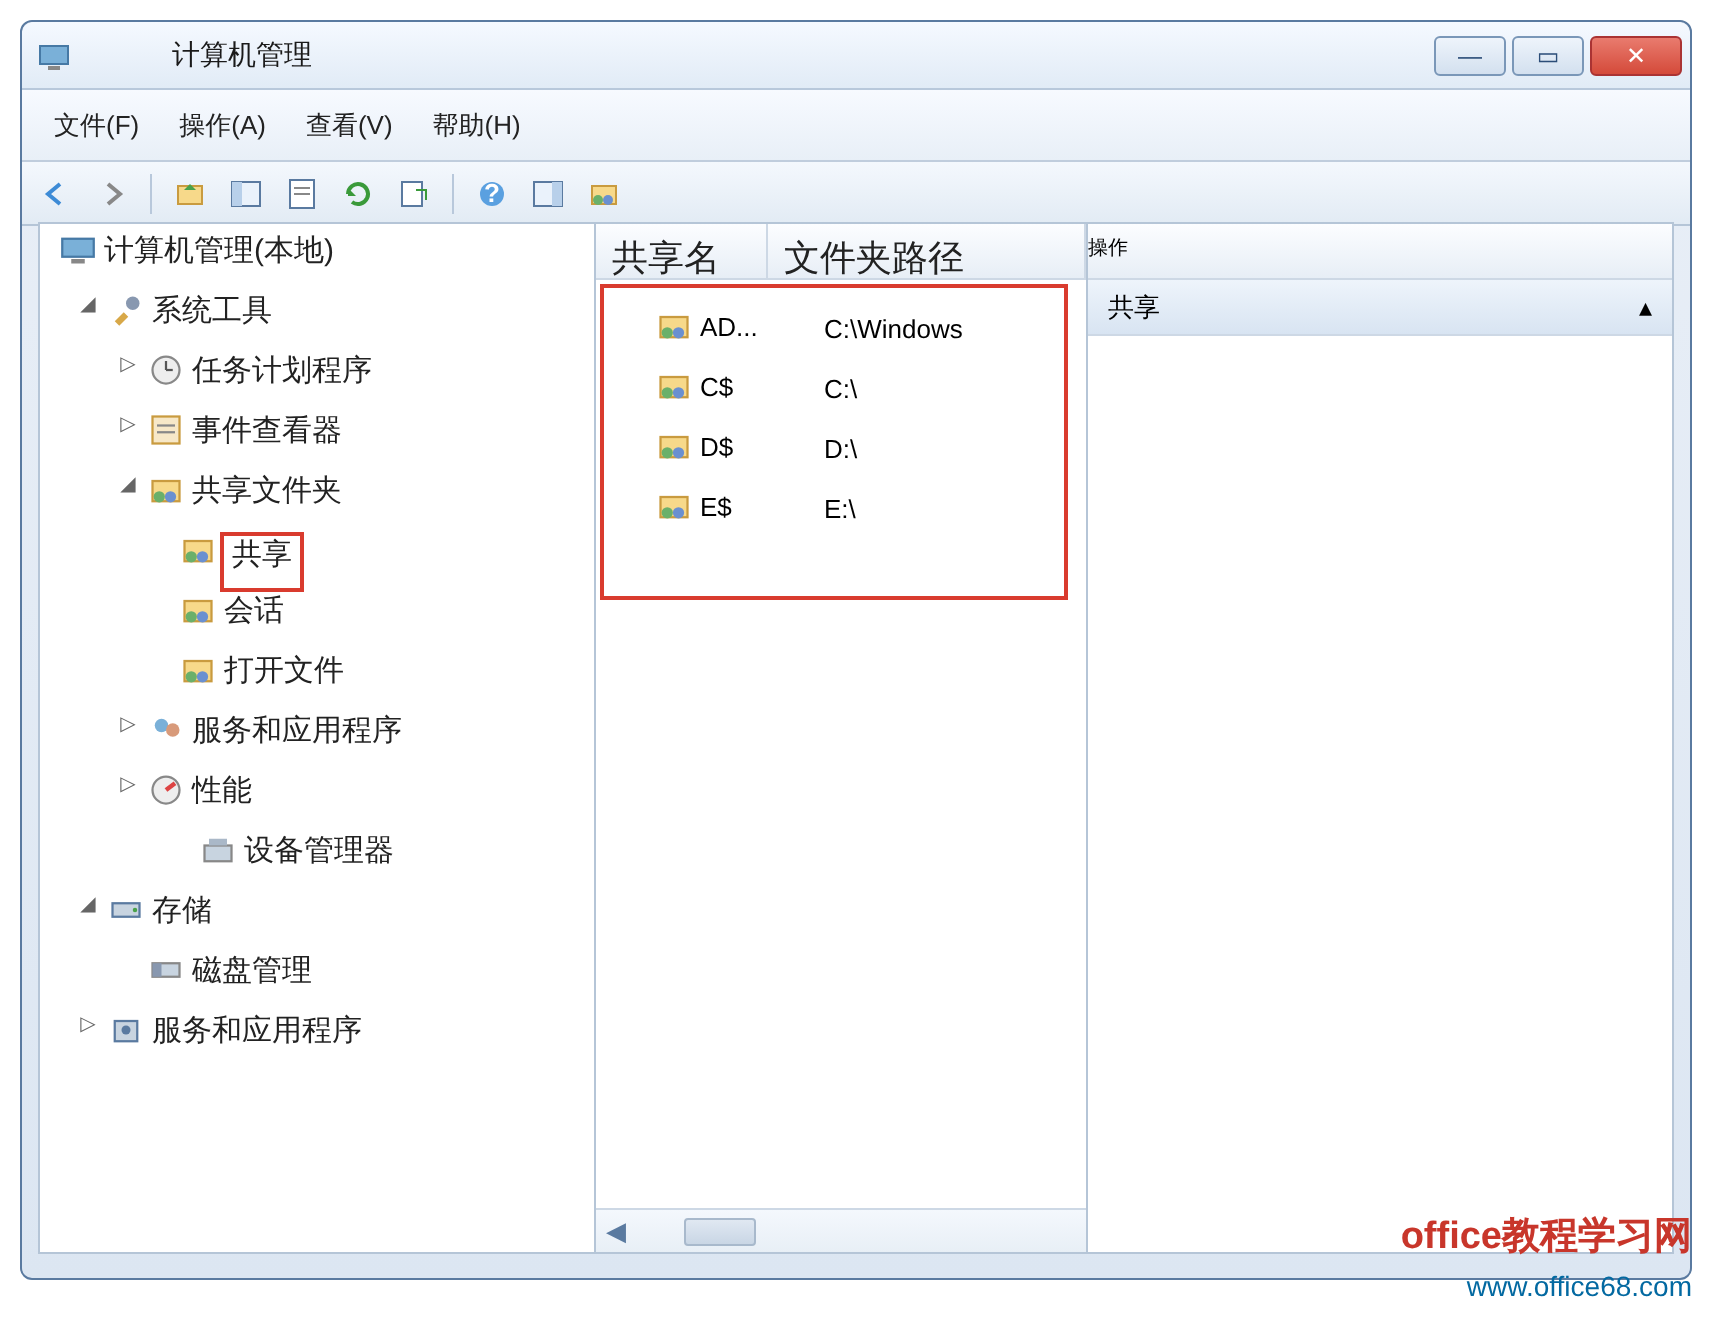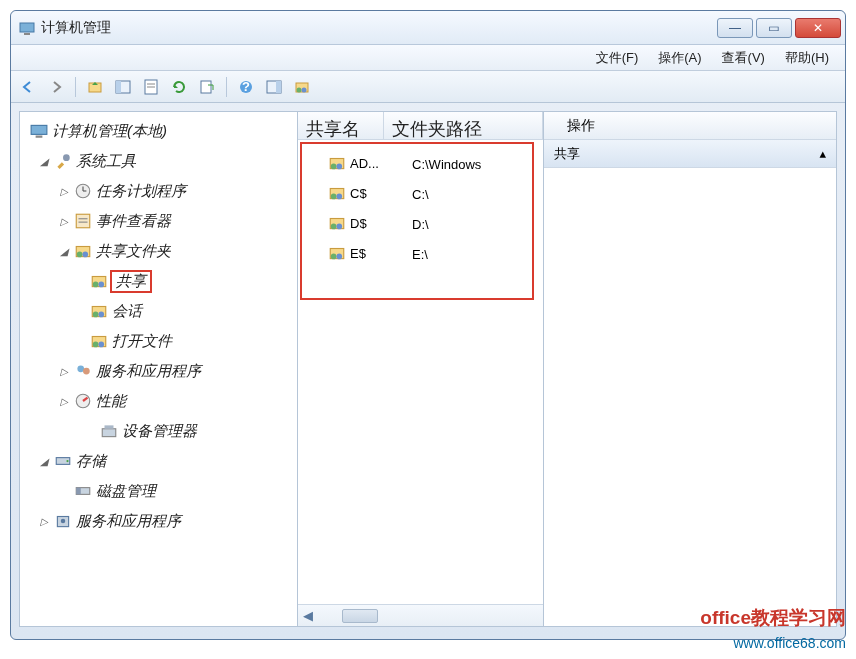--- a/index.html
+++ b/index.html
@@ -8,34 +8,35 @@
 .window {
   position: absolute; left: 10px; top: 10px; width: 836px; height: 630px;
   border: 1px solid #5a7aa0; border-radius: 6px;
   background: linear-gradient(#e9eff7, #dce6f2);
 }
 
 .titlebar {
   height: 34px; display: flex; align-items: center; padding: 0 4px;
   background: linear-gradient(#f5f9ff, #e1ebf6); border-bottom: 1px solid #b8c8db;
   border-radius: 6px 6px 0 0;
+  gap: 45px;
 }
 .titlebar .app-icon { width: 16px; height: 16px; margin: 0 6px 0 4px; }
 .titlebar .title { flex: 1; color: #1a1a1a; font-size: 14px; }
 .win-btns { display: flex; gap: 3px; }
 .win-btn {
   width: 36px; height: 20px; border: 1px solid #7a97b8; border-radius: 3px;
   background: linear-gradient(#eef4fb, #d3e0ef); display: flex; align-items: center; justify-content: center;
   font-size: 12px; color: #2b4d78; cursor: pointer;
 }
 .win-btn.close { background: linear-gradient(#e97b6e, #d44a3a); border-color: #a33; color: #fff; width: 46px; }
 
 .menubar {
-  height: 26px; background: linear-gradient(#f7faff, #e8eff7);
-  border-bottom: 1px solid #c0cddd; display: flex; align-items: center; padding: 0 6px; justify-content: flex-end;
+  height: 36px; background: linear-gradient(#f7faff, #e8eff7);
+  border-bottom: 1px solid #c0cddd; display: flex; align-items: center; padding: 0 6px;
 }
 .menu-item { padding: 3px 10px; color: #222; cursor: pointer; }
 
 .toolbar {
   height: 32px; background: linear-gradient(#f4f8fd, #e2ebf4);
   border-bottom: 1px solid #b5c5d7; display: flex; align-items: center; padding: 0 4px; gap: 2px;
 }
 .tool-btn {
   width: 26px; height: 24px; display: flex; align-items: center; justify-content: center;
   border: 1px solid transparent; border-radius: 3px; cursor: pointer;
@@ -43,21 +44,21 @@
 .tool-sep { width: 1px; height: 20px; background: #b8c8db; margin: 0 4px; }
 
 .body-area {
   position: absolute; left: 8px; right: 8px; top: 100px; bottom: 12px;
   background: #fff; border: 1px solid #b5c5d7; display: flex;
 }
 
 .tree-pane {
   width: 278px; border-right: 1px solid #b5c5d7; overflow: auto; padding: 4px 0;
 }
-.tree-node { display: flex; align-items: center; height: 30px; padding-left: 6px; cursor: pointer; white-space: nowrap; font-style: italic; }
+.tree-node { display: flex; height: 30px; padding-left: 6px; cursor: pointer; white-space: nowrap; }
 .tree-exp { width: 12px; text-align: center; color: #666; font-size: 10px; }
 .tree-icon { width: 18px; height: 18px; margin: 0 4px; }
 .tree-label { color: #222; font-size: 15px; }
 .tree-selected {
   border: 2px solid #d93b2e; background: #fff; padding: 0 4px; margin-left: -2px;
 }
 
 .mid-pane { width: 246px; border-right: 1px solid #b5c5d7; display: flex; flex-direction: column; }
 .list-header {
   height: 28px; display: flex; border-bottom: 1px solid #cdd8e5;
@@ -75,21 +76,21 @@
 .scroll-stub {
   height: 22px; background: linear-gradient(#f4f8fd, #e8eff6);
   border-top: 1px solid #cdd8e5; display: flex; align-items: center;
 }
 .scroll-stub .thumb { margin-left: 24px; width: 36px; height: 14px; background: linear-gradient(#e0e8f2, #c9d6e5); border: 1px solid #a8b9cc; border-radius: 2px; }
 .scroll-stub .arrow { width: 20px; text-align: center; color: #5a7aa0; }
 
 .actions-pane { flex: 1; display: flex; flex-direction: column; }
 .actions-header {
   height: 28px; background: linear-gradient(#fcfdff, #e7eef6);
-  border-bottom: 1px solid #cdd8e5; padding: 5px 23px; font-size: 14px;
+  border-bottom: 1px solid #cdd8e5; padding: 5px 0; font-size: 10px;
 }
 .actions-section {
   height: 28px; background: linear-gradient(#eef4fb, #d8e4f2);
   border-bottom: 1px solid #cdd8e5; padding: 5px 10px; font-size: 14px;
   display: flex; justify-content: space-between; align-items: center; cursor: pointer;
 }
 .actions-link { padding: 8px 28px; cursor: pointer; display: flex; align-items: center; font-size: 14px; }
 .actions-link .arrow { margin-left: auto; font-size: 12px; }
 
 .watermark1 { position: absolute; right: 10px; bottom: 28px; color: #c8362b; font-size: 19px; font-weight: bold; margin-left: 23px; }

